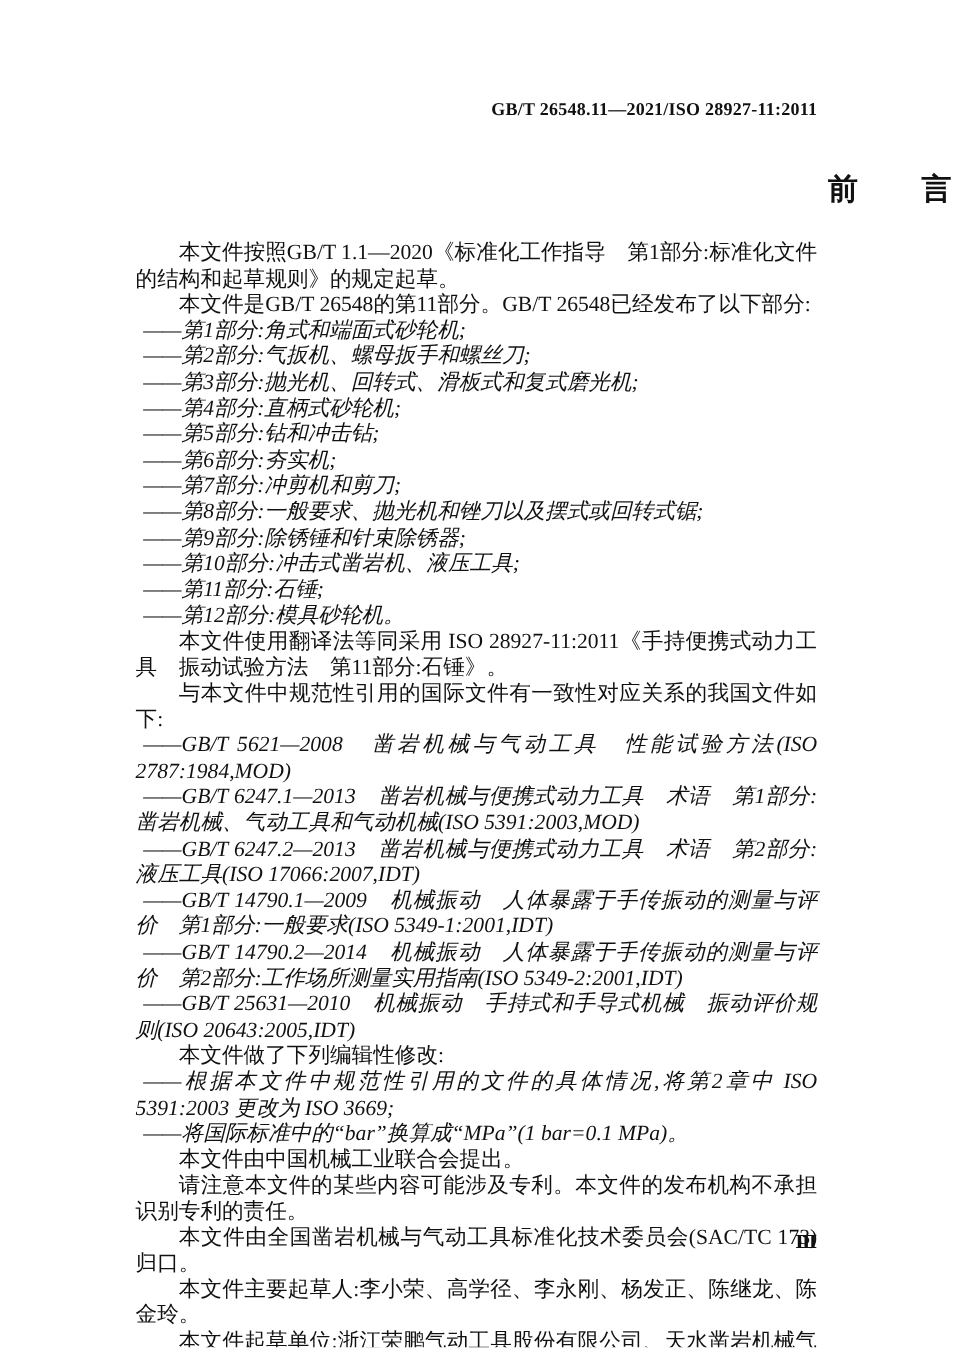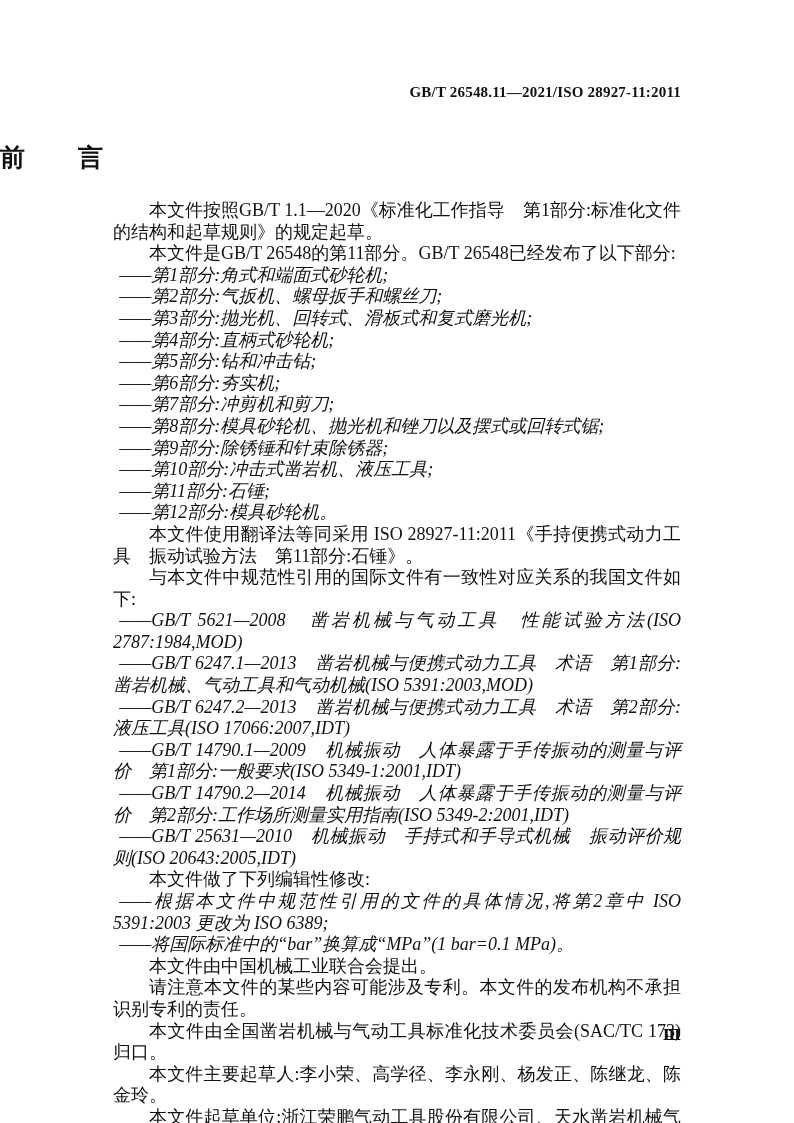--- a/index.html
+++ b/index.html
@@ -24,21 +24,21 @@
     font-weight: bold;
     letter-spacing: 0.2px;
     white-space: nowrap;
   }
   .title {
     position: absolute;
     top: 141px;
     left: 0;
     width: 100%;
     margin: 0;
-    text-align: left;
+    text-align: right;
     font-size: 25px;
     font-weight: bold;
     font-family: "Liberation Sans", "DejaVu Sans", sans-serif;
     letter-spacing: 1px;
   }
   .doc-body {
     position: absolute;
     top: 200px;
     left: 113px;
     width: 568px;
@@ -76,35 +76,35 @@
   <div class="doc-body" id="doc-body">
       <p class="para indent">本文件按照GB/T 1.1—2020《标准化工作指导　第1部分:标准化文件的结构和起草规则》的规定起草。</p>
       <p class="para indent">本文件是GB/T 26548的第11部分。GB/T 26548已经发布了以下部分:</p>
       <p class="para dash">——第1部分:角式和端面式砂轮机;</p>
       <p class="para dash">——第2部分:气扳机、螺母扳手和螺丝刀;</p>
       <p class="para dash">——第3部分:抛光机、回转式、滑板式和复式磨光机;</p>
       <p class="para dash">——第4部分:直柄式砂轮机;</p>
       <p class="para dash">——第5部分:钻和冲击钻;</p>
       <p class="para dash">——第6部分:夯实机;</p>
       <p class="para dash">——第7部分:冲剪机和剪刀;</p>
-      <p class="para dash">——第8部分:模具砂轮机、抛光机和锉刀以及摆式或回转式锯;</p>
+      <p class="para dash">——第8部分:一般要求、抛光机和锉刀以及摆式或回转式锯;</p>
       <p class="para dash">——第9部分:除锈锤和针束除锈器;</p>
       <p class="para dash">——第10部分:冲击式凿岩机、液压工具;</p>
       <p class="para dash">——第11部分:石锤;</p>
       <p class="para dash">——第12部分:模具砂轮机。</p>
       <p class="para indent">本文件使用翻译法等同采用 ISO 28927-11:2011《手持便携式动力工具　振动试验方法　第11部分:石锤》。</p>
       <p class="para indent">与本文件中规范性引用的国际文件有一致性对应关系的我国文件如下:</p>
       <p class="para dash">——GB/T 5621—2008　凿岩机械与气动工具　性能试验方法(ISO 2787:1984,MOD)</p>
       <p class="para dash">——GB/T 6247.1—2013　凿岩机械与便携式动力工具　术语　第1部分:凿岩机械、气动工具和气动机械(ISO 5391:2003,MOD)</p>
       <p class="para dash">——GB/T 6247.2—2013　凿岩机械与便携式动力工具　术语　第2部分:液压工具(ISO 17066:2007,IDT)</p>
       <p class="para dash">——GB/T 14790.1—2009　机械振动　人体暴露于手传振动的测量与评价　第1部分:一般要求(ISO 5349-1:2001,IDT)</p>
       <p class="para dash">——GB/T 14790.2—2014　机械振动　人体暴露于手传振动的测量与评价　第2部分:工作场所测量实用指南(ISO 5349-2:2001,IDT)</p>
       <p class="para dash">——GB/T 25631—2010　机械振动　手持式和手导式机械　振动评价规则(ISO 20643:2005,IDT)</p>
       <p class="para indent">本文件做了下列编辑性修改:</p>
-      <p class="para dash">——根据本文件中规范性引用的文件的具体情况,将第2章中 ISO 5391:2003 更改为 ISO 6389;</p>
+      <p class="para dash">——根据本文件中规范性引用的文件的具体情况,将第2章中 ISO 5391:2003 更改为 ISO 3669;</p>
       <p class="para dash">——将国际标准中的“bar”换算成“MPa”(1 bar=0.1 MPa)。</p>
       <p class="para indent">本文件由中国机械工业联合会提出。</p>
       <p class="para indent">请注意本文件的某些内容可能涉及专利。本文件的发布机构不承担识别专利的责任。</p>
       <p class="para indent">本文件由全国凿岩机械与气动工具标准化技术委员会(SAC/TC 173)归口。</p>
       <p class="para indent">本文件主要起草人:李小荣、高学径、李永刚、杨发正、陈继龙、陈金玲。</p>
       <p class="para indent">本文件起草单位:浙江荣鹏气动工具股份有限公司、天水凿岩机械气动工具研究所、陕西气动王朝工贸有限公司。</p>
     </div>
 
   <div class="page-number">Ⅲ</div>
 </div>

